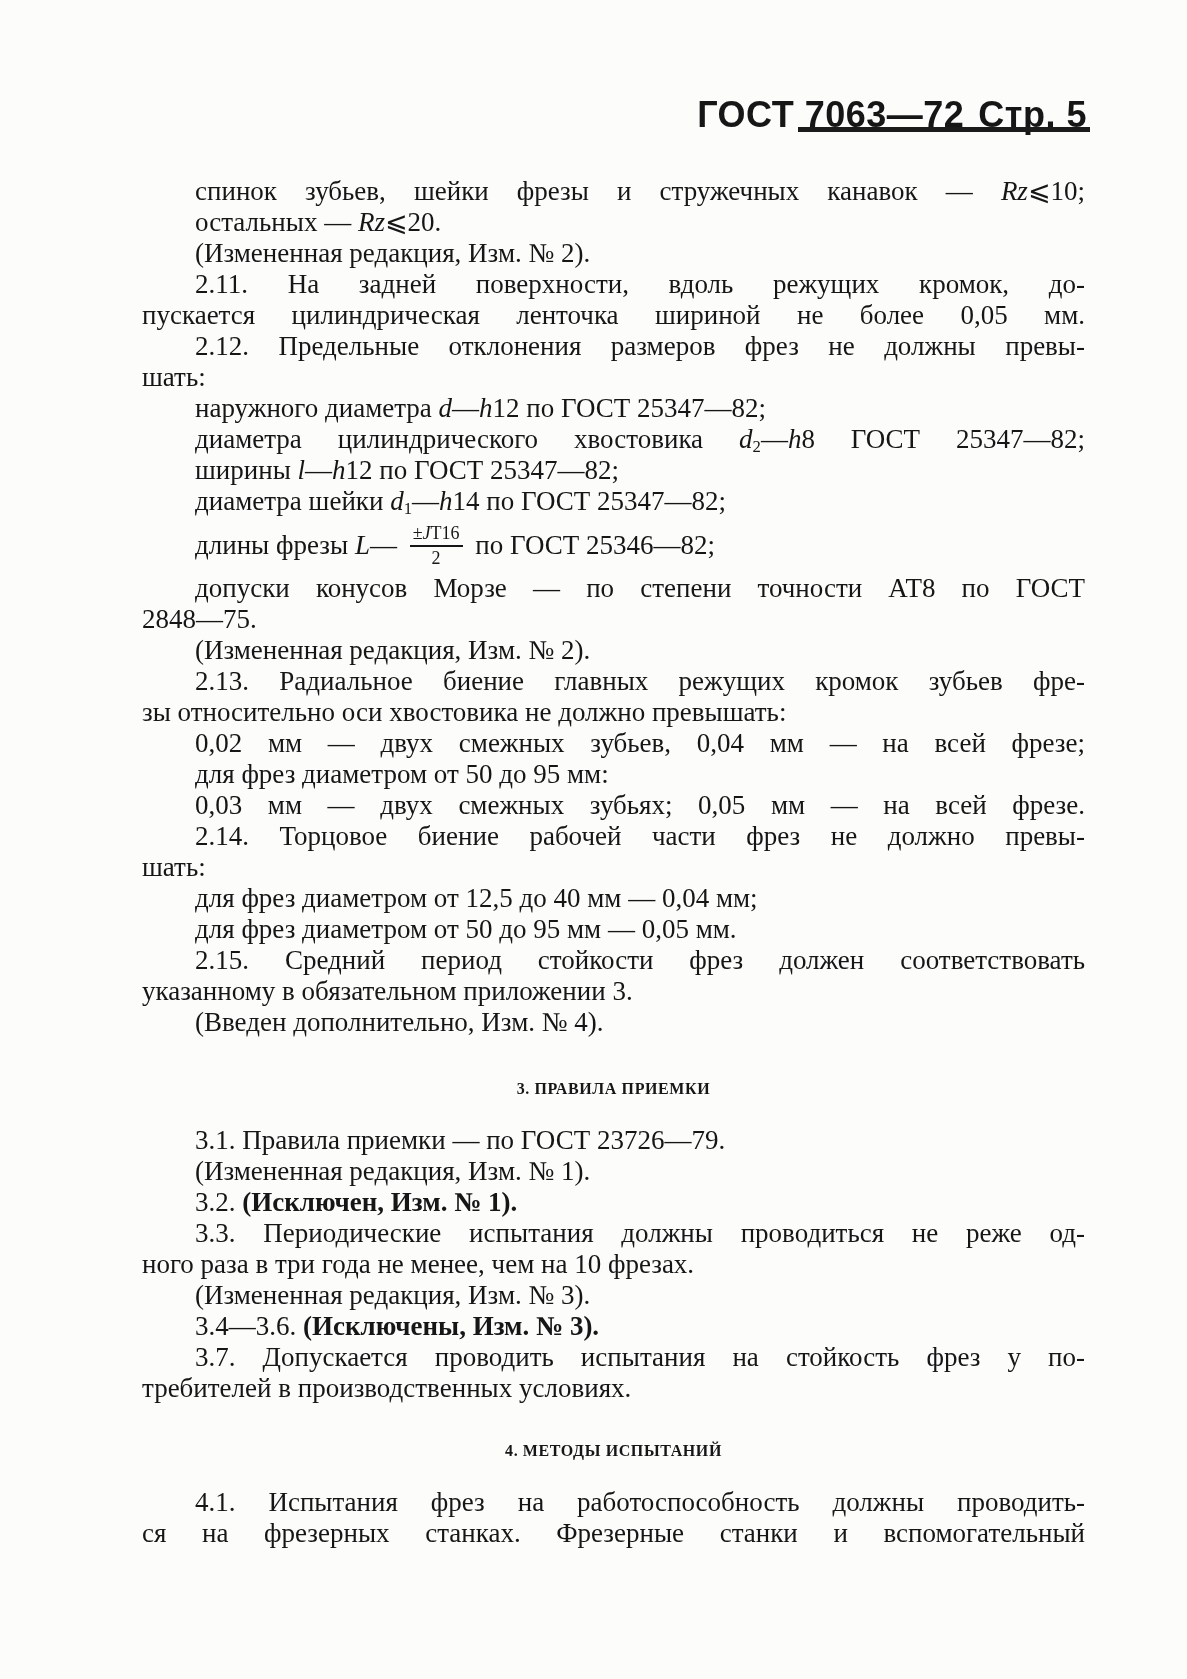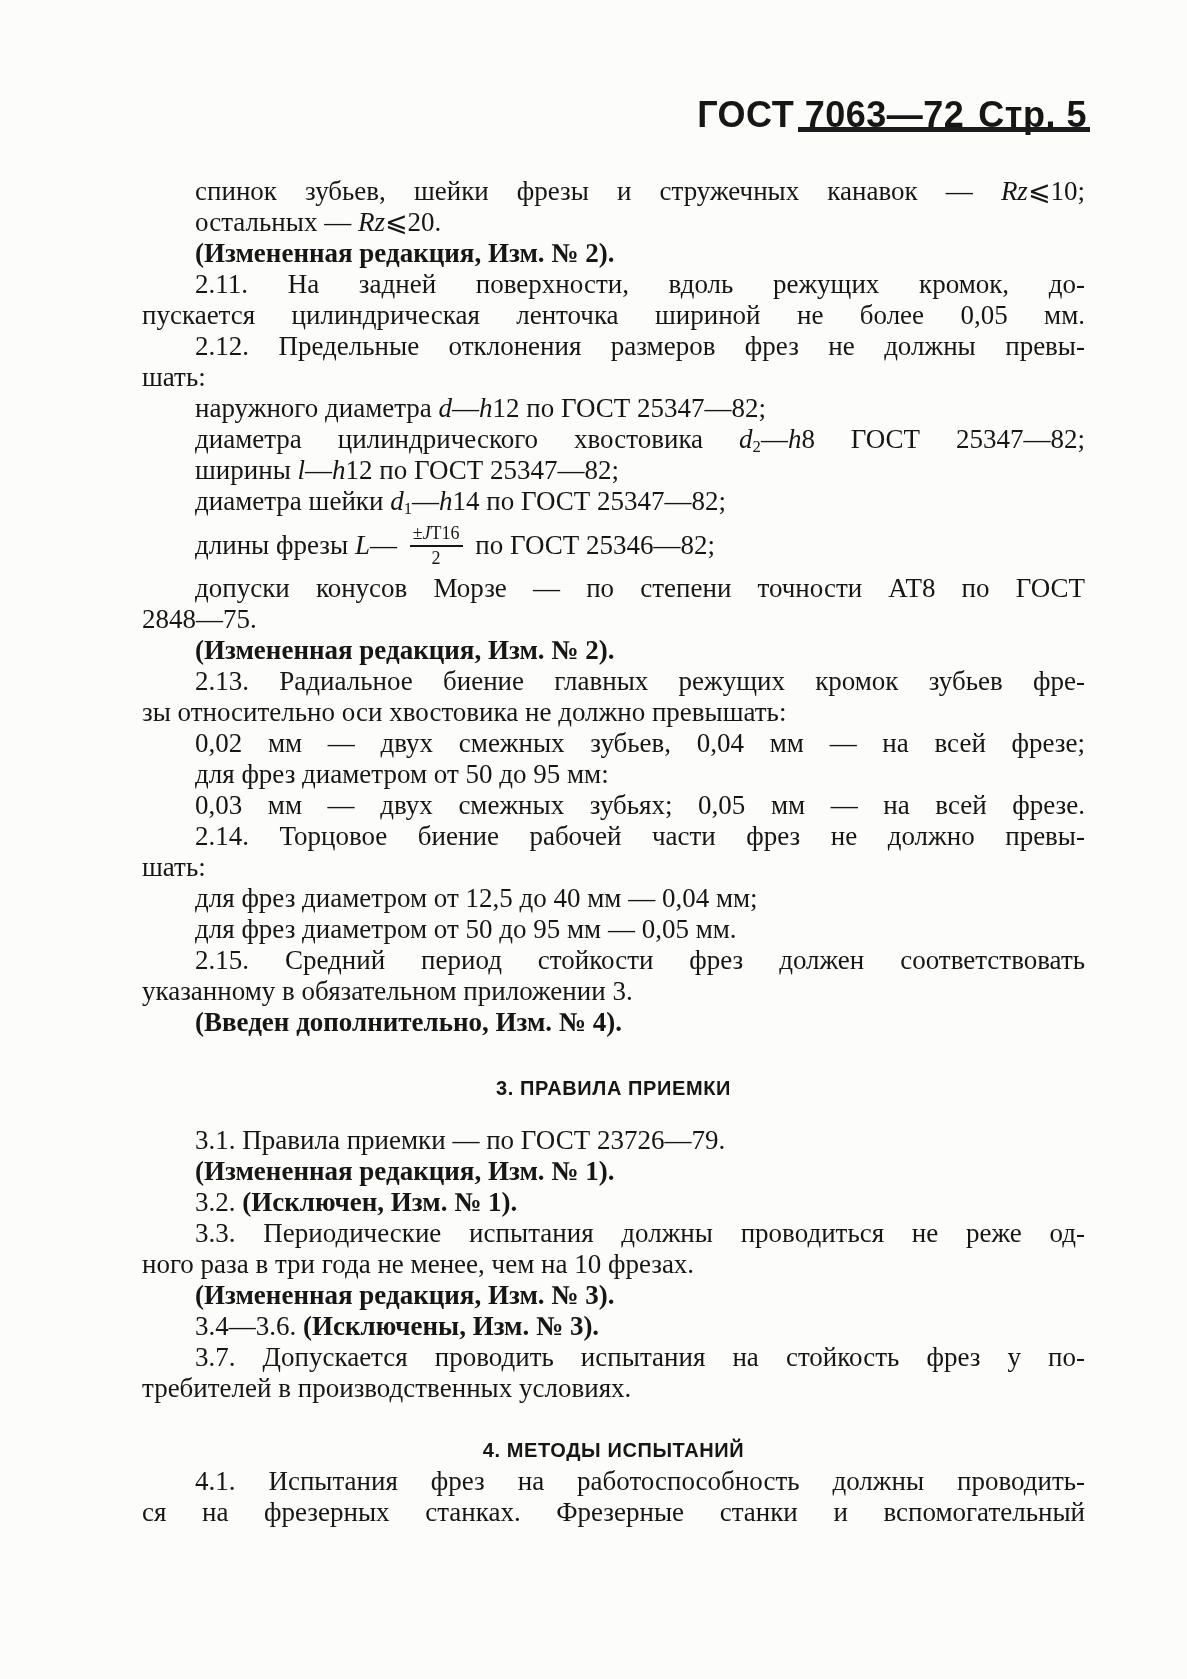--- a/index.html
+++ b/index.html
@@ -46,28 +46,28 @@
     white-space:nowrap;
     color:#161616;
   }
   .line.indent{padding-left:53px;}
   .line.justify{
     white-space:normal;
     text-align:justify;
     text-align-last:justify;
     text-justify:inter-word;
   }
-  .line.bold{font-weight:700;}
+  .line.bold{font-weight:400;}
   .seg.b{font-weight:700;}
   .seg.i{font-style:italic;}
   .seg.sub{font-size:0.62em;vertical-align:-0.25em;}
   .line.heading{
-    font-family:Liberation Sans, sans-serif;
+    font-family:Liberation Serif, serif;
     font-weight:700;
-    font-size:20px;
+    font-size:16px;
     letter-spacing:0.6px;
     text-align:center;
     text-align-last:center;
     height:31px;
   }
   
   .line.frac-line{
     height:56px;
     line-height:56px;
   }
@@ -131,16 +131,16 @@
       <div class="line indent" style="margin-top: 21px;"><span class="seg">3.1. Правила приемки — по ГОСТ 23726—79.</span></div>
       <div class="line indent bold"><span class="seg">(Измененная редакция, Изм. № 1).</span></div>
       <div class="line indent"><span class="seg">3.2. </span><span class="seg b">(Исключен, Изм. № 1).</span></div>
       <div class="line indent justify"><span class="seg">3.3. Периодические испытания должны проводиться не реже од-</span></div>
       <div class="line"><span class="seg">ного раза в три года не менее, чем на 10 фрезах.</span></div>
       <div class="line indent bold"><span class="seg">(Измененная редакция, Изм. № 3).</span></div>
       <div class="line indent"><span class="seg">3.4—3.6. </span><span class="seg b">(Исключены, Изм. № 3).</span></div>
       <div class="line indent justify"><span class="seg">3.7. Допускается проводить испытания на стойкость фрез у по-</span></div>
       <div class="line"><span class="seg">требителей в производственных условиях.</span></div>
       <div class="line heading" style="margin-top: 31px;"><span class="seg">4. МЕТОДЫ ИСПЫТАНИЙ</span></div>
-      <div class="line indent justify" style=""><span class="seg">4.1. Испытания фрез на работоспособность должны проводить-</span></div>
+      <div class="line indent justify" style="margin-top: 21px;"><span class="seg">4.1. Испытания фрез на работоспособность должны проводить-</span></div>
       <div class="line justify"><span class="seg">ся на фрезерных станках. Фрезерные станки и вспомогательный</span></div>
     </div>
 </div>
 
 </body></html>

